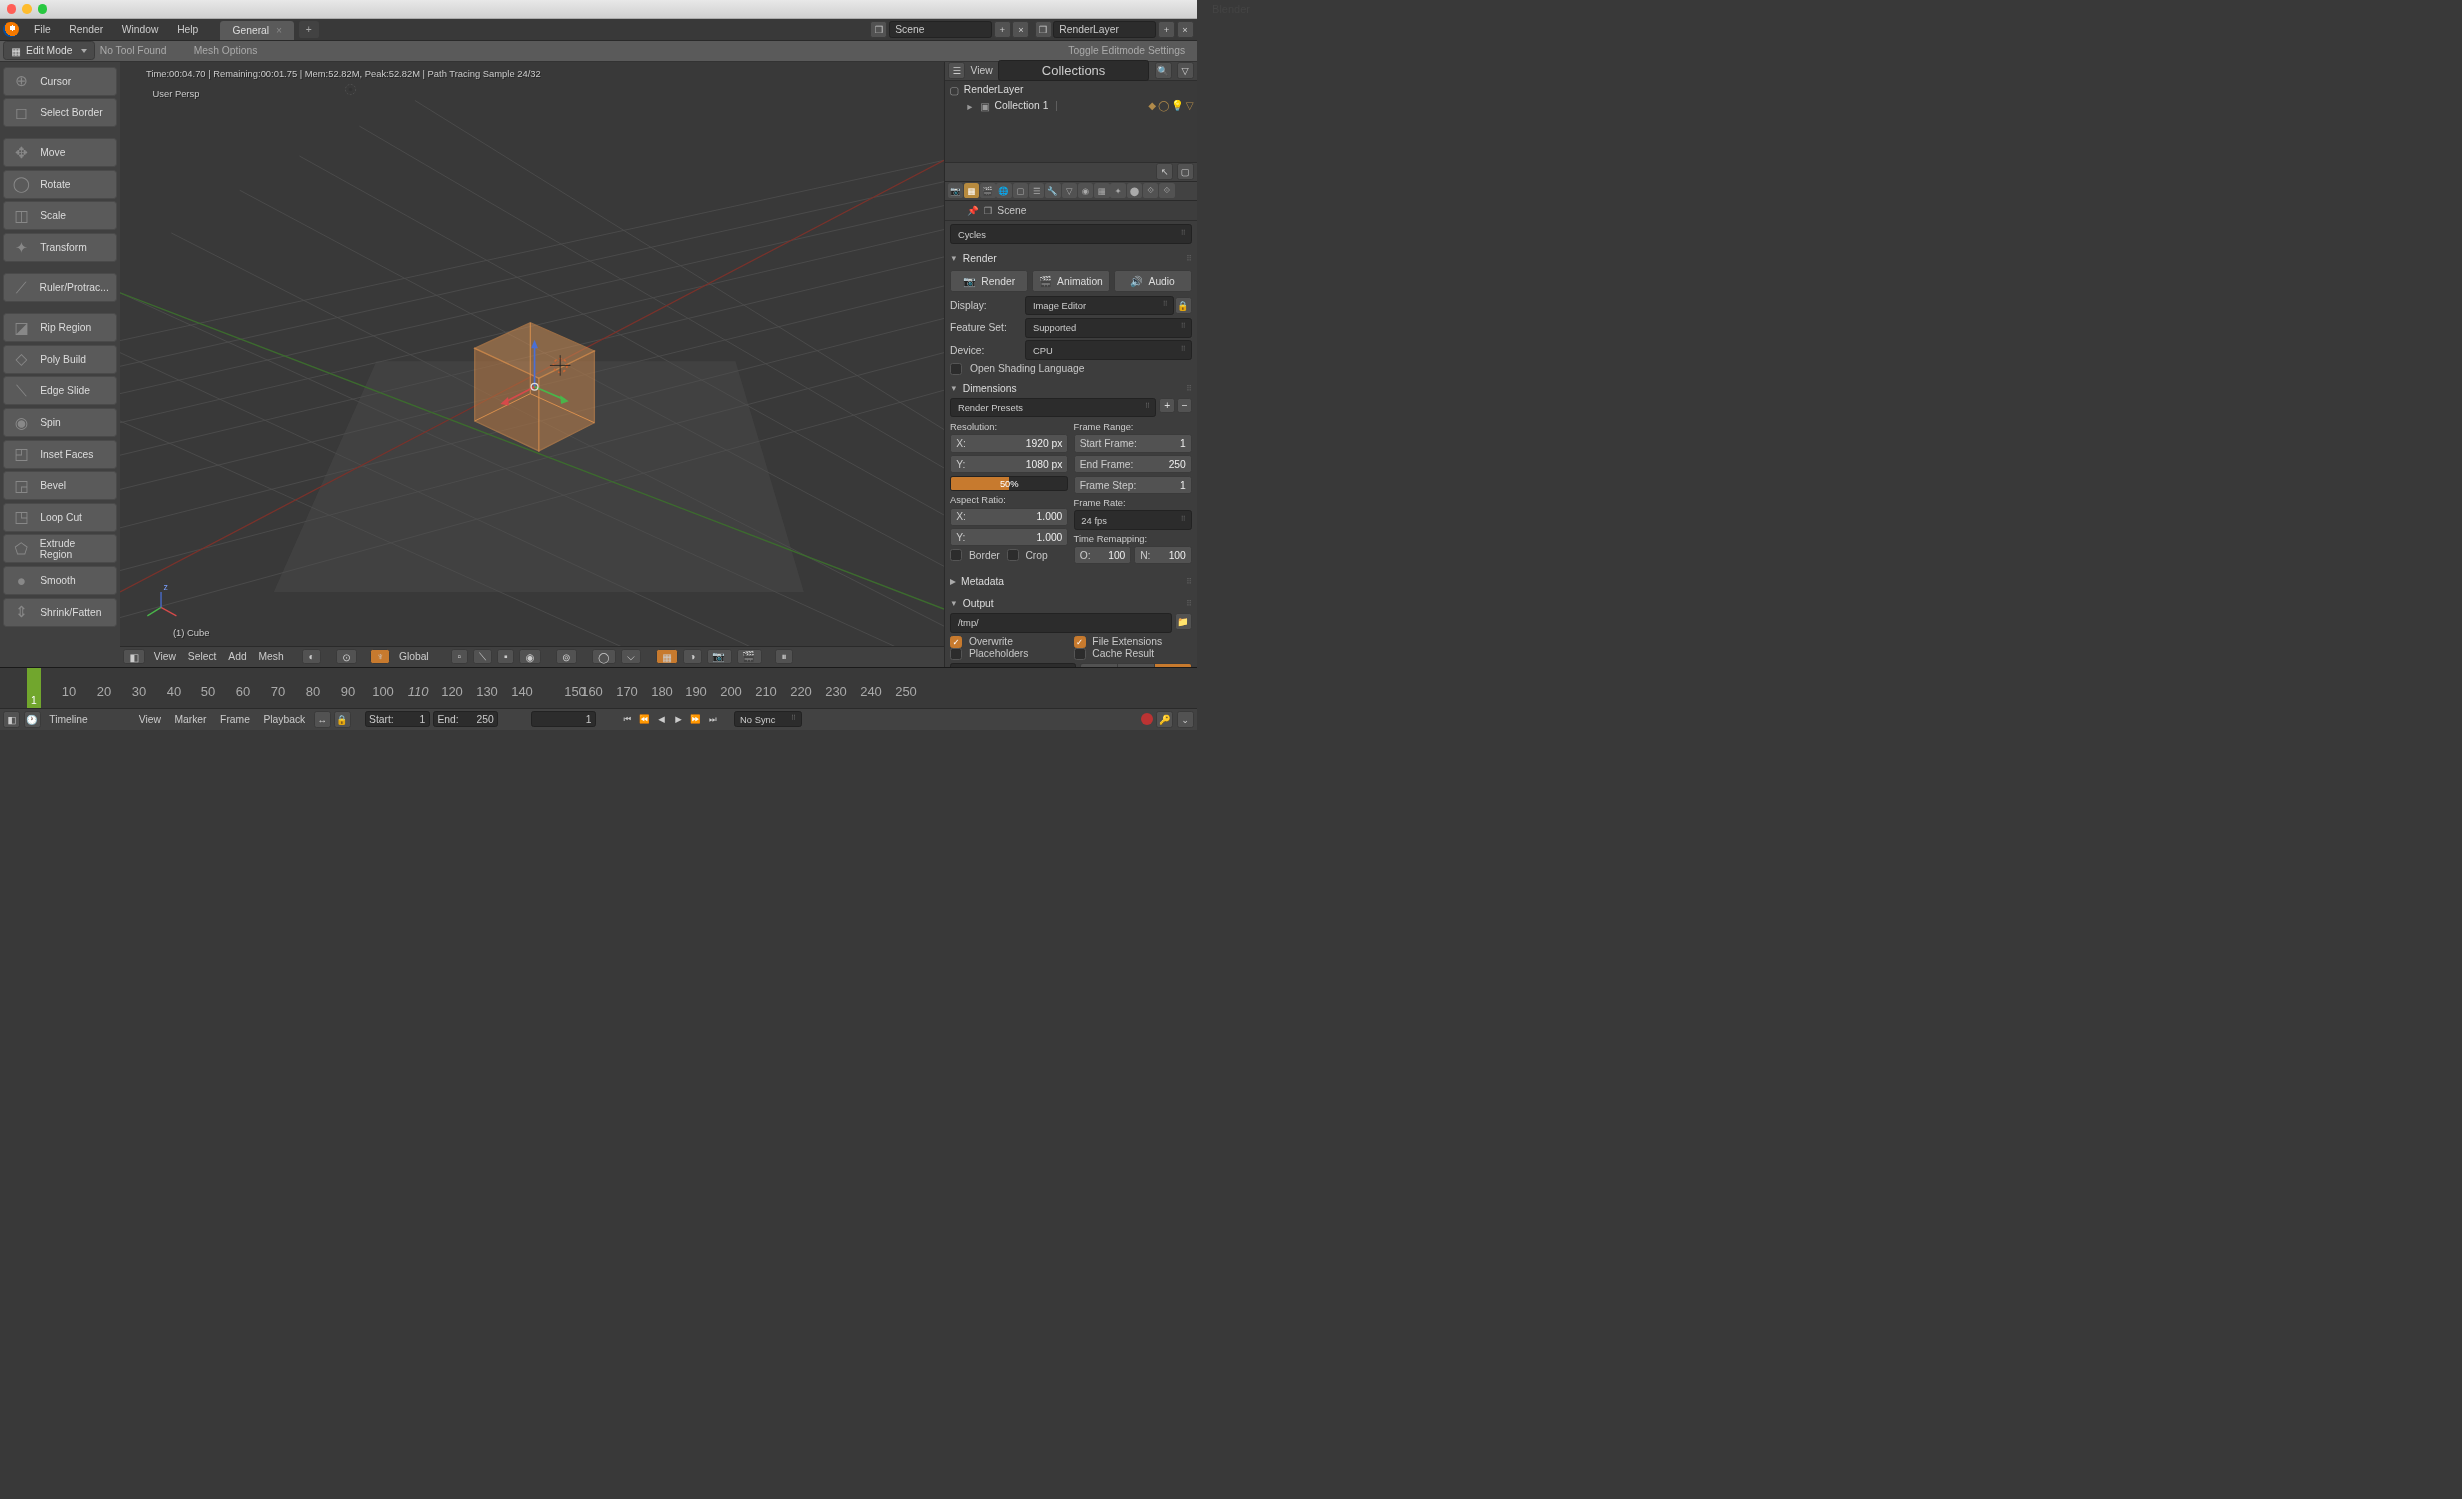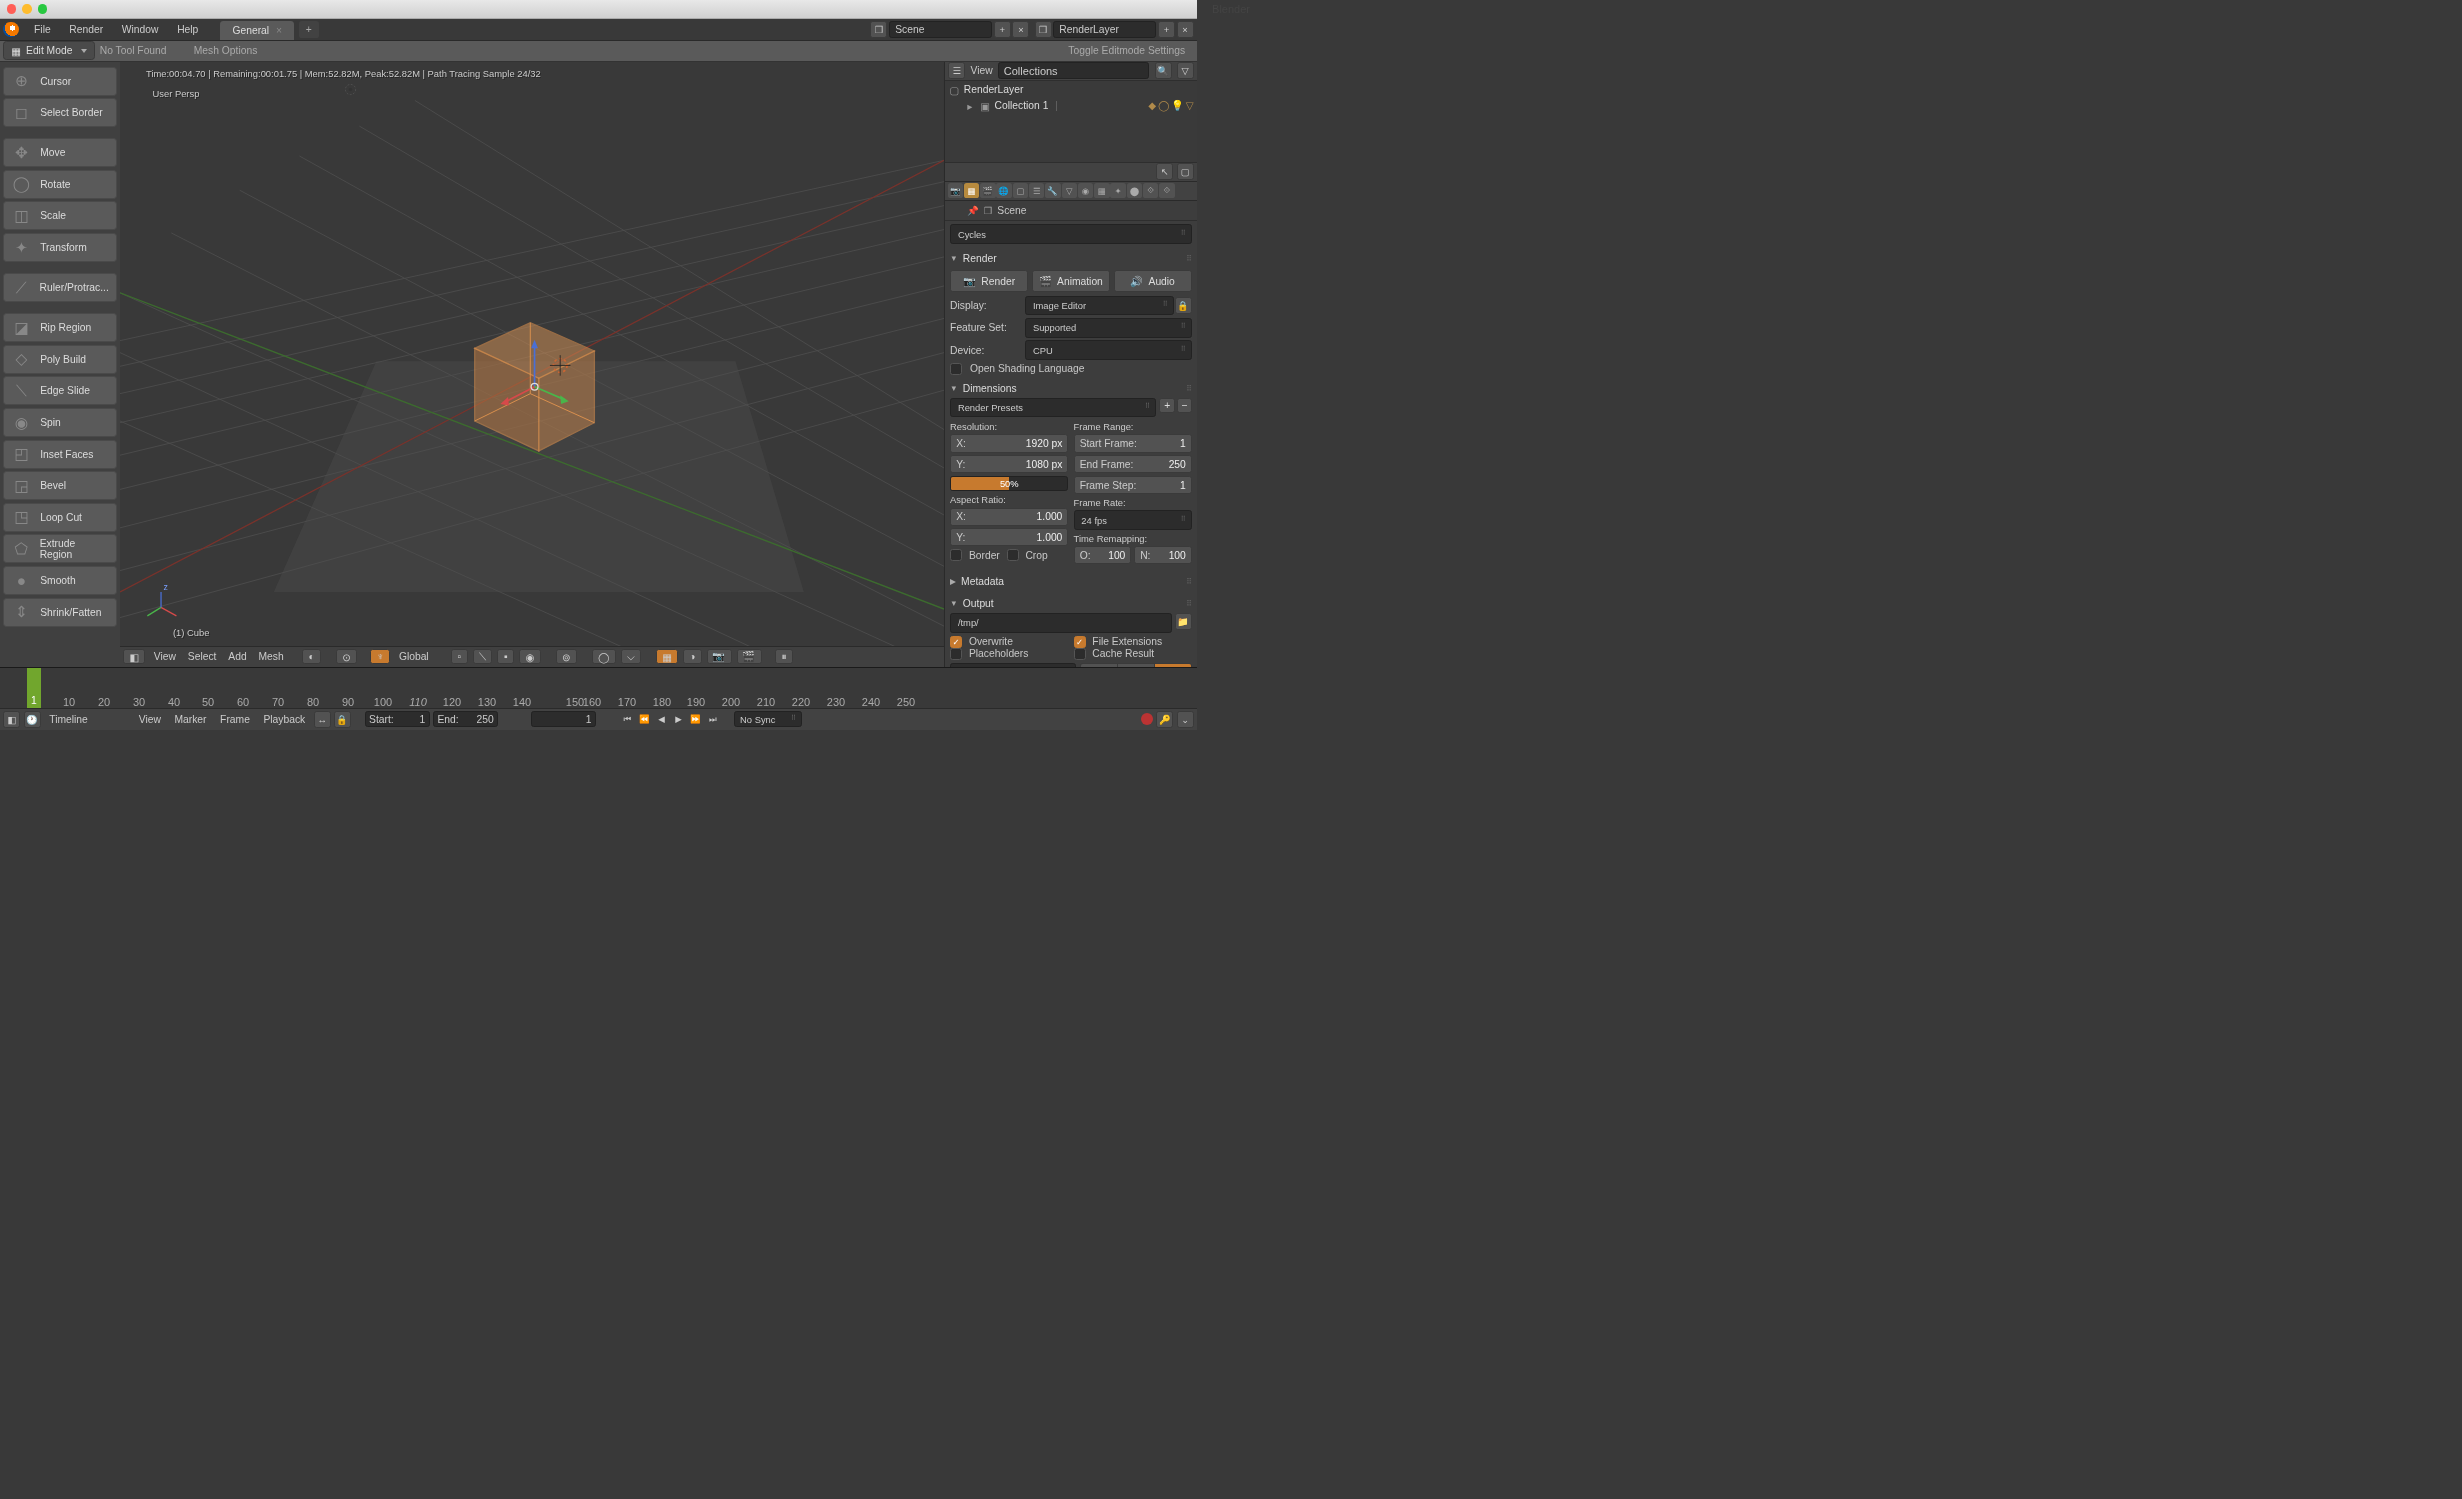--- a/index.html
+++ b/index.html
@@ -45,21 +45,21 @@
 
 .vp-footer { position: absolute; bottom: 0; left: 0; right: 0; height: 20.5px; background: #404040; border-top: 0.9px solid #2a2a2a; display: flex; align-items: center; gap: 5.1px; padding: 0 3.4px; font-size: 9.4px; }
 .vp-footer .fbtn { background: #525252; border: 0.9px solid #3a3a3a; border-radius: 2.6px; padding: 1.7px 5.1px; color: #ccc; min-width: 17px; height: 15.4px; display: inline-flex; align-items: center; justify-content: center; }
 .vp-footer .flabel { color: #ccc; padding: 0 3.4px; cursor: pointer; }
 .vp-footer .orange { background: #c77a2e; }
 
 
 .rightcol { width: 253px; display: flex; flex-direction: column; background: #404040; border-left: 0.9px solid #2a2a2a; }
 .outliner { height: 120px; border-bottom: 0.9px solid #2a2a2a; display: flex; flex-direction: column; }
 .outliner-hdr { height: 19px; background: #424242; display: flex; align-items: center; gap: 5.1px; padding: 0 3.4px; border-bottom: 0.9px solid #2e2e2e; }
-.outliner-hdr .dd { background: #2c2c2c; border: 0.9px solid #222; border-radius: 2.6px; padding: 1.7px 5.1px; flex: 1; color: #ccc; font-size: 11px; }
+.outliner-hdr .dd { background: #2c2c2c; border: 0.9px solid #222; border-radius: 2.6px; padding: 1.7px 5.1px; flex: 1; color: #ccc; font-size: 13px; text-align: center; }
 .outliner-body { flex: 1; background: #3a3a3a; padding: 1.7px 3.4px; font-size: 9.4px; }
 .orow { display: flex; align-items: center; gap: 3.4px; padding: 1.7px 0; color: #ddd; }
 .orow .indent { width: 12px; }
 .oicon { display: inline-block; width: 12px; text-align: center; color: #999; }
 .orow .restricts { margin-left: auto; display: flex; gap: 1.7px; color: #b08a4a; }
 
 .properties { flex: 1; display: flex; flex-direction: column; background: #3d3d3d; overflow-y: auto; }
 .prop-tabs { height: 19px; background: #424242; display: flex; align-items: center; gap: 0.9px; padding: 1.7px 2.6px; border-bottom: 0.9px solid #2a2a2a; }
 .prop-tab { width: 15.4px; height: 14.5px; background: #525252; border-radius: 2.6px; display: flex; align-items: center; justify-content: center; font-size: 8.5px; color: #aaa; }
 .prop-tab.active { background: #b78a3e; color: #fff; }
@@ -93,21 +93,21 @@
 .toggle-group .tg { flex: 1; background: #525252; text-align: center; padding: 2.6px 0; font-size: 9.4px; color: #ccc; border-right: 0.9px solid #3a3a3a; }
 .toggle-group .tg:last-child { border-right: none; }
 .toggle-group .tg.on { background: #c77a2e; color: #fff; }
 
 .addrem { display: flex; gap: 1.7px; }
 .addrem .sq { width: 15.4px; height: 15.4px; background: #525252; border: 0.9px solid #3a3a3a; border-radius: 2.6px; display: flex; align-items: center; justify-content: center; color: #ddd; }
 
 
 .timeline { height: 63px; background: #404040; border-top: 0.9px solid #1a1a1a; display: flex; flex-direction: column; }
 .tl-ruler { flex: 1; background: #393939; position: relative; border-bottom: 0.9px solid #2a2a2a; }
-.tl-tick { position: absolute; bottom: 0; color: #aaa; font-size: 11px; transform: translateX(-50%); }
+.tl-tick { position: absolute; bottom: 9px; color: #aaa; font-size: 13px; transform: translateX(-50%); }
 .tl-cursor { position: absolute; top: 0; bottom: 0; width: 13.7px; background: #71a62d; color: #fff; font-size: 8.5px; display: flex; align-items: flex-end; justify-content: center; padding-bottom: 1.7px; }
 .tl-footer { height: 20.5px; background: #424242; display: flex; align-items: center; gap: 3.4px; padding: 0 3.4px; font-size: 9.4px; }
 .tl-footer .tlabel { color: #ccc; padding: 0 5.1px; }
 .tl-num { background: #2c2c2c; border: 0.9px solid #222; border-radius: 2.6px; padding: 1.7px 3.4px; width: 65px; display: flex; justify-content: space-between; color: #ccc; }
 .tl-play { display: flex; gap: 1.7px; }
 .tl-play .pb { width: 15.4px; height: 13.7px; display: flex; align-items: center; justify-content: center; color: #ccc; font-size: 8.5px; }
 .rec { width: 12px; height: 12px; border-radius: 50%; background: #b33; }
 
 
 .rightcol::-webkit-scrollbar, .prop-body::-webkit-scrollbar { width: 6.8px; }

